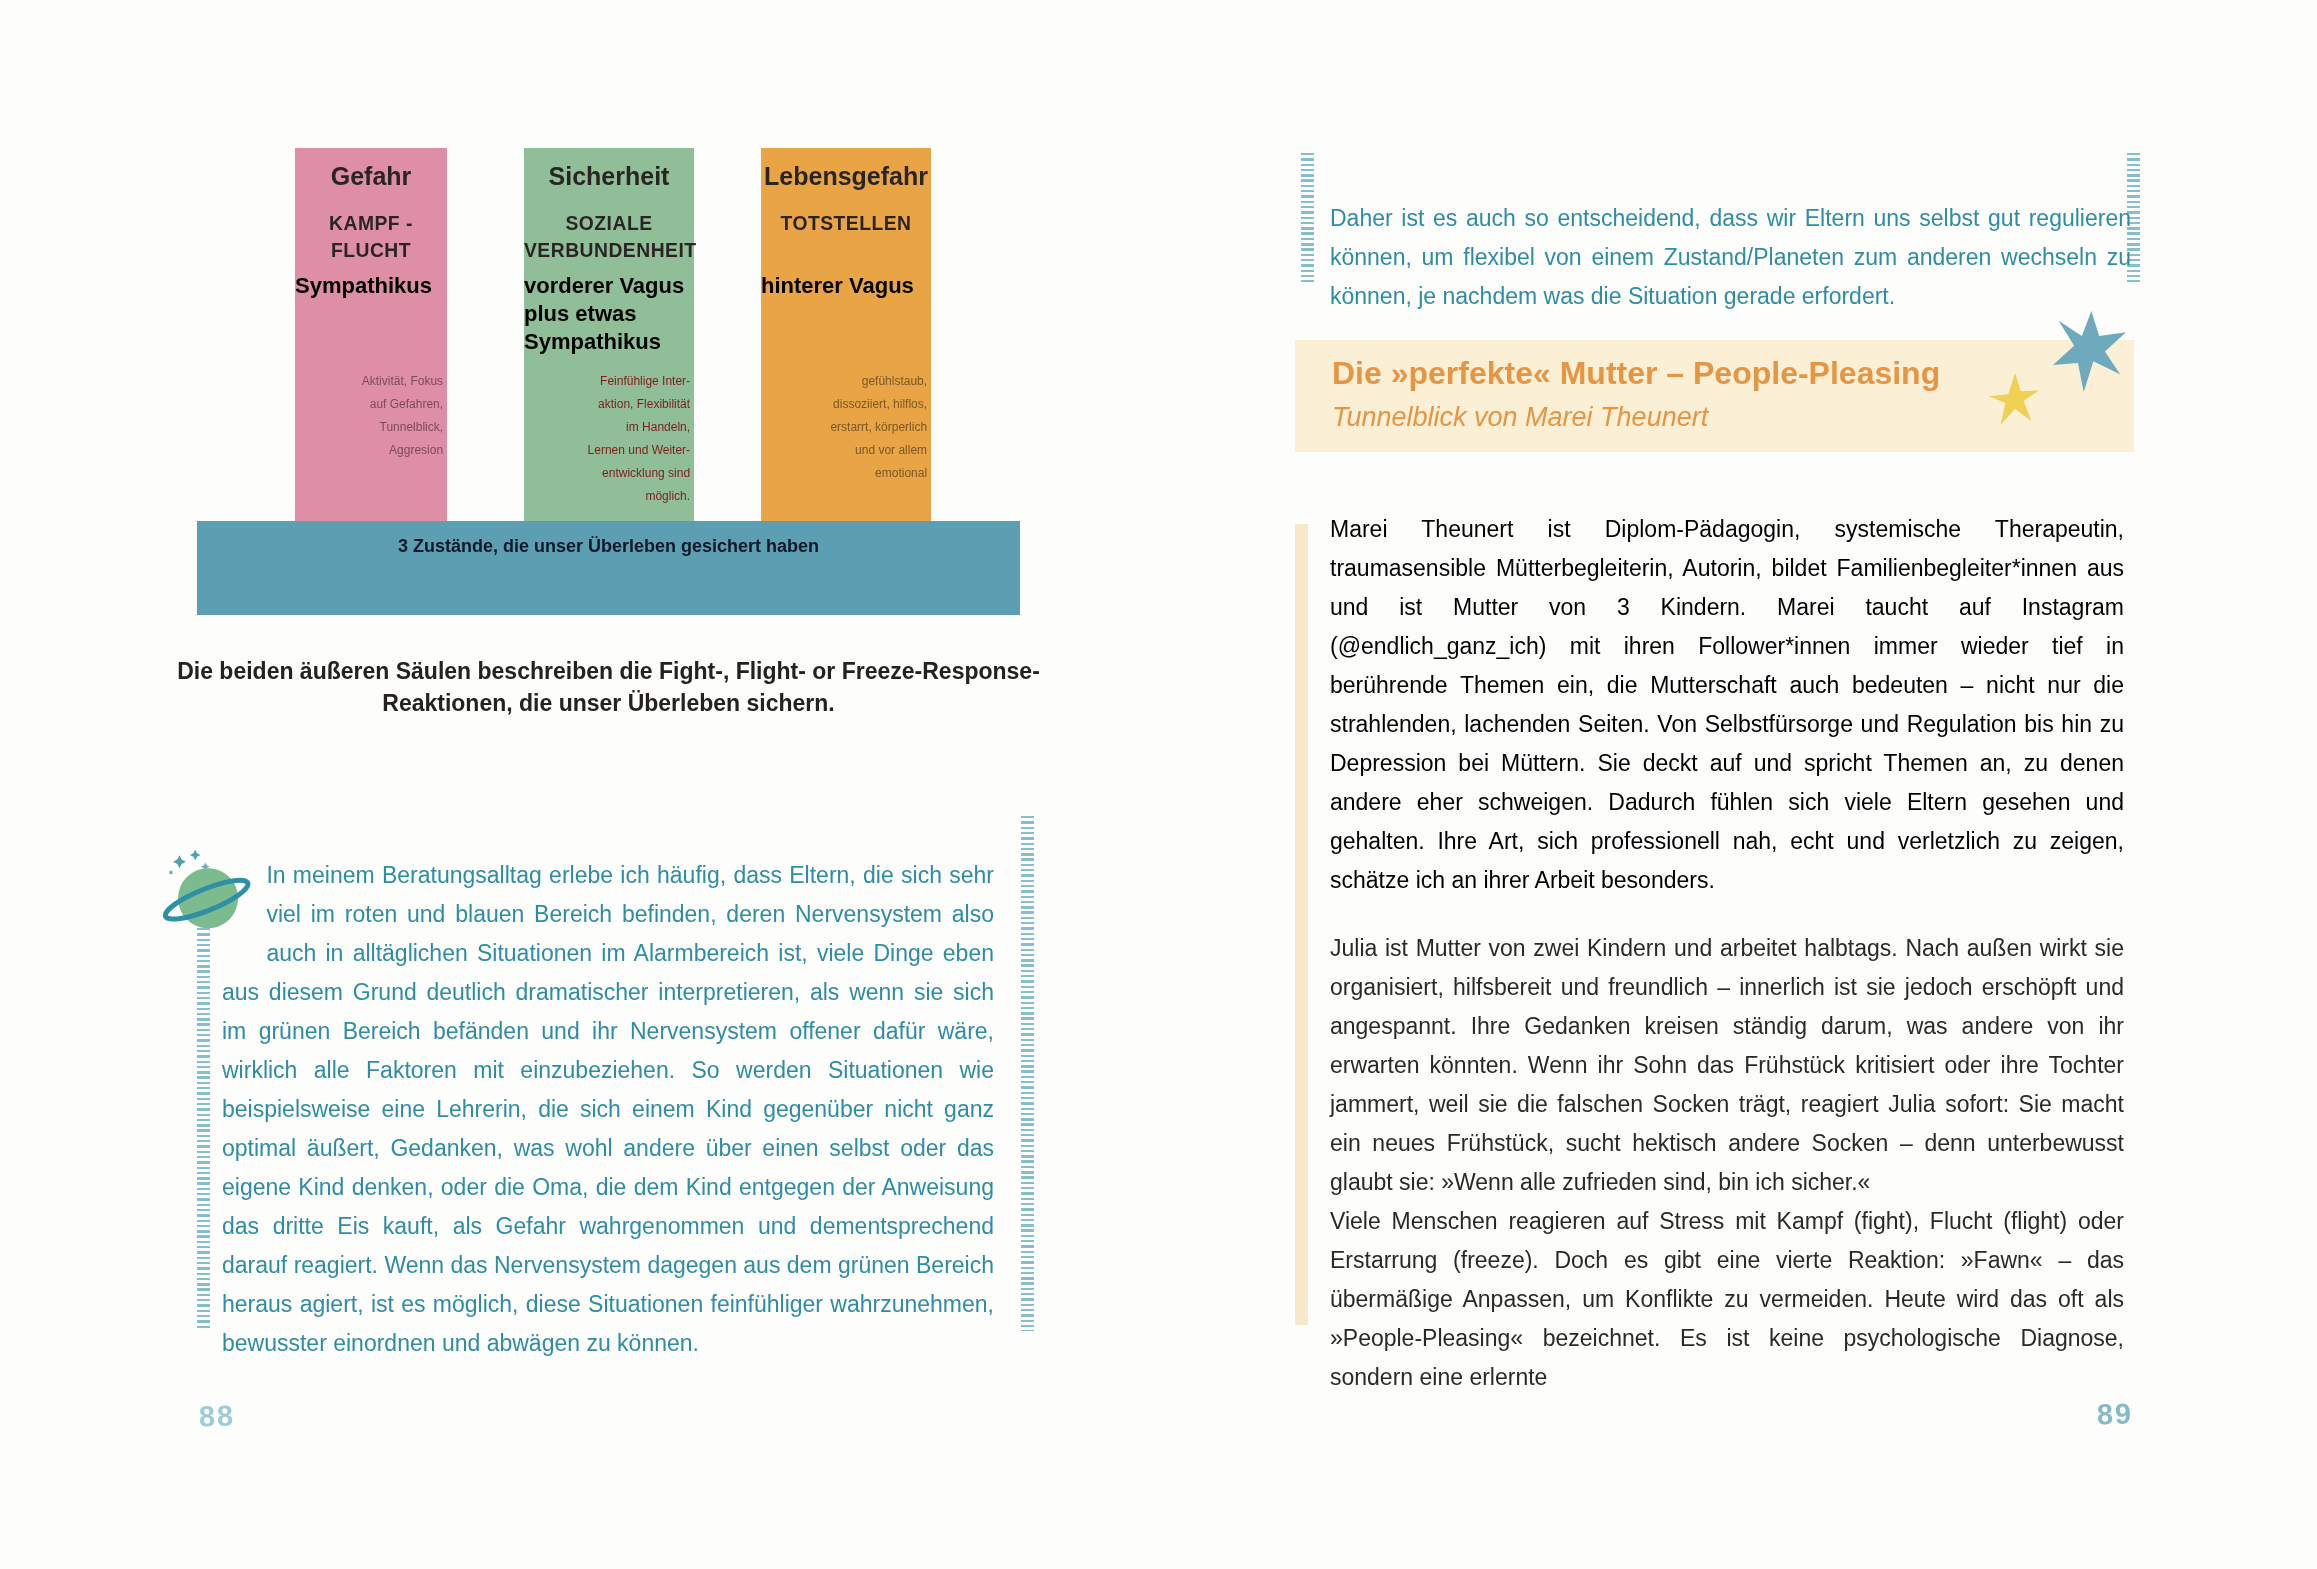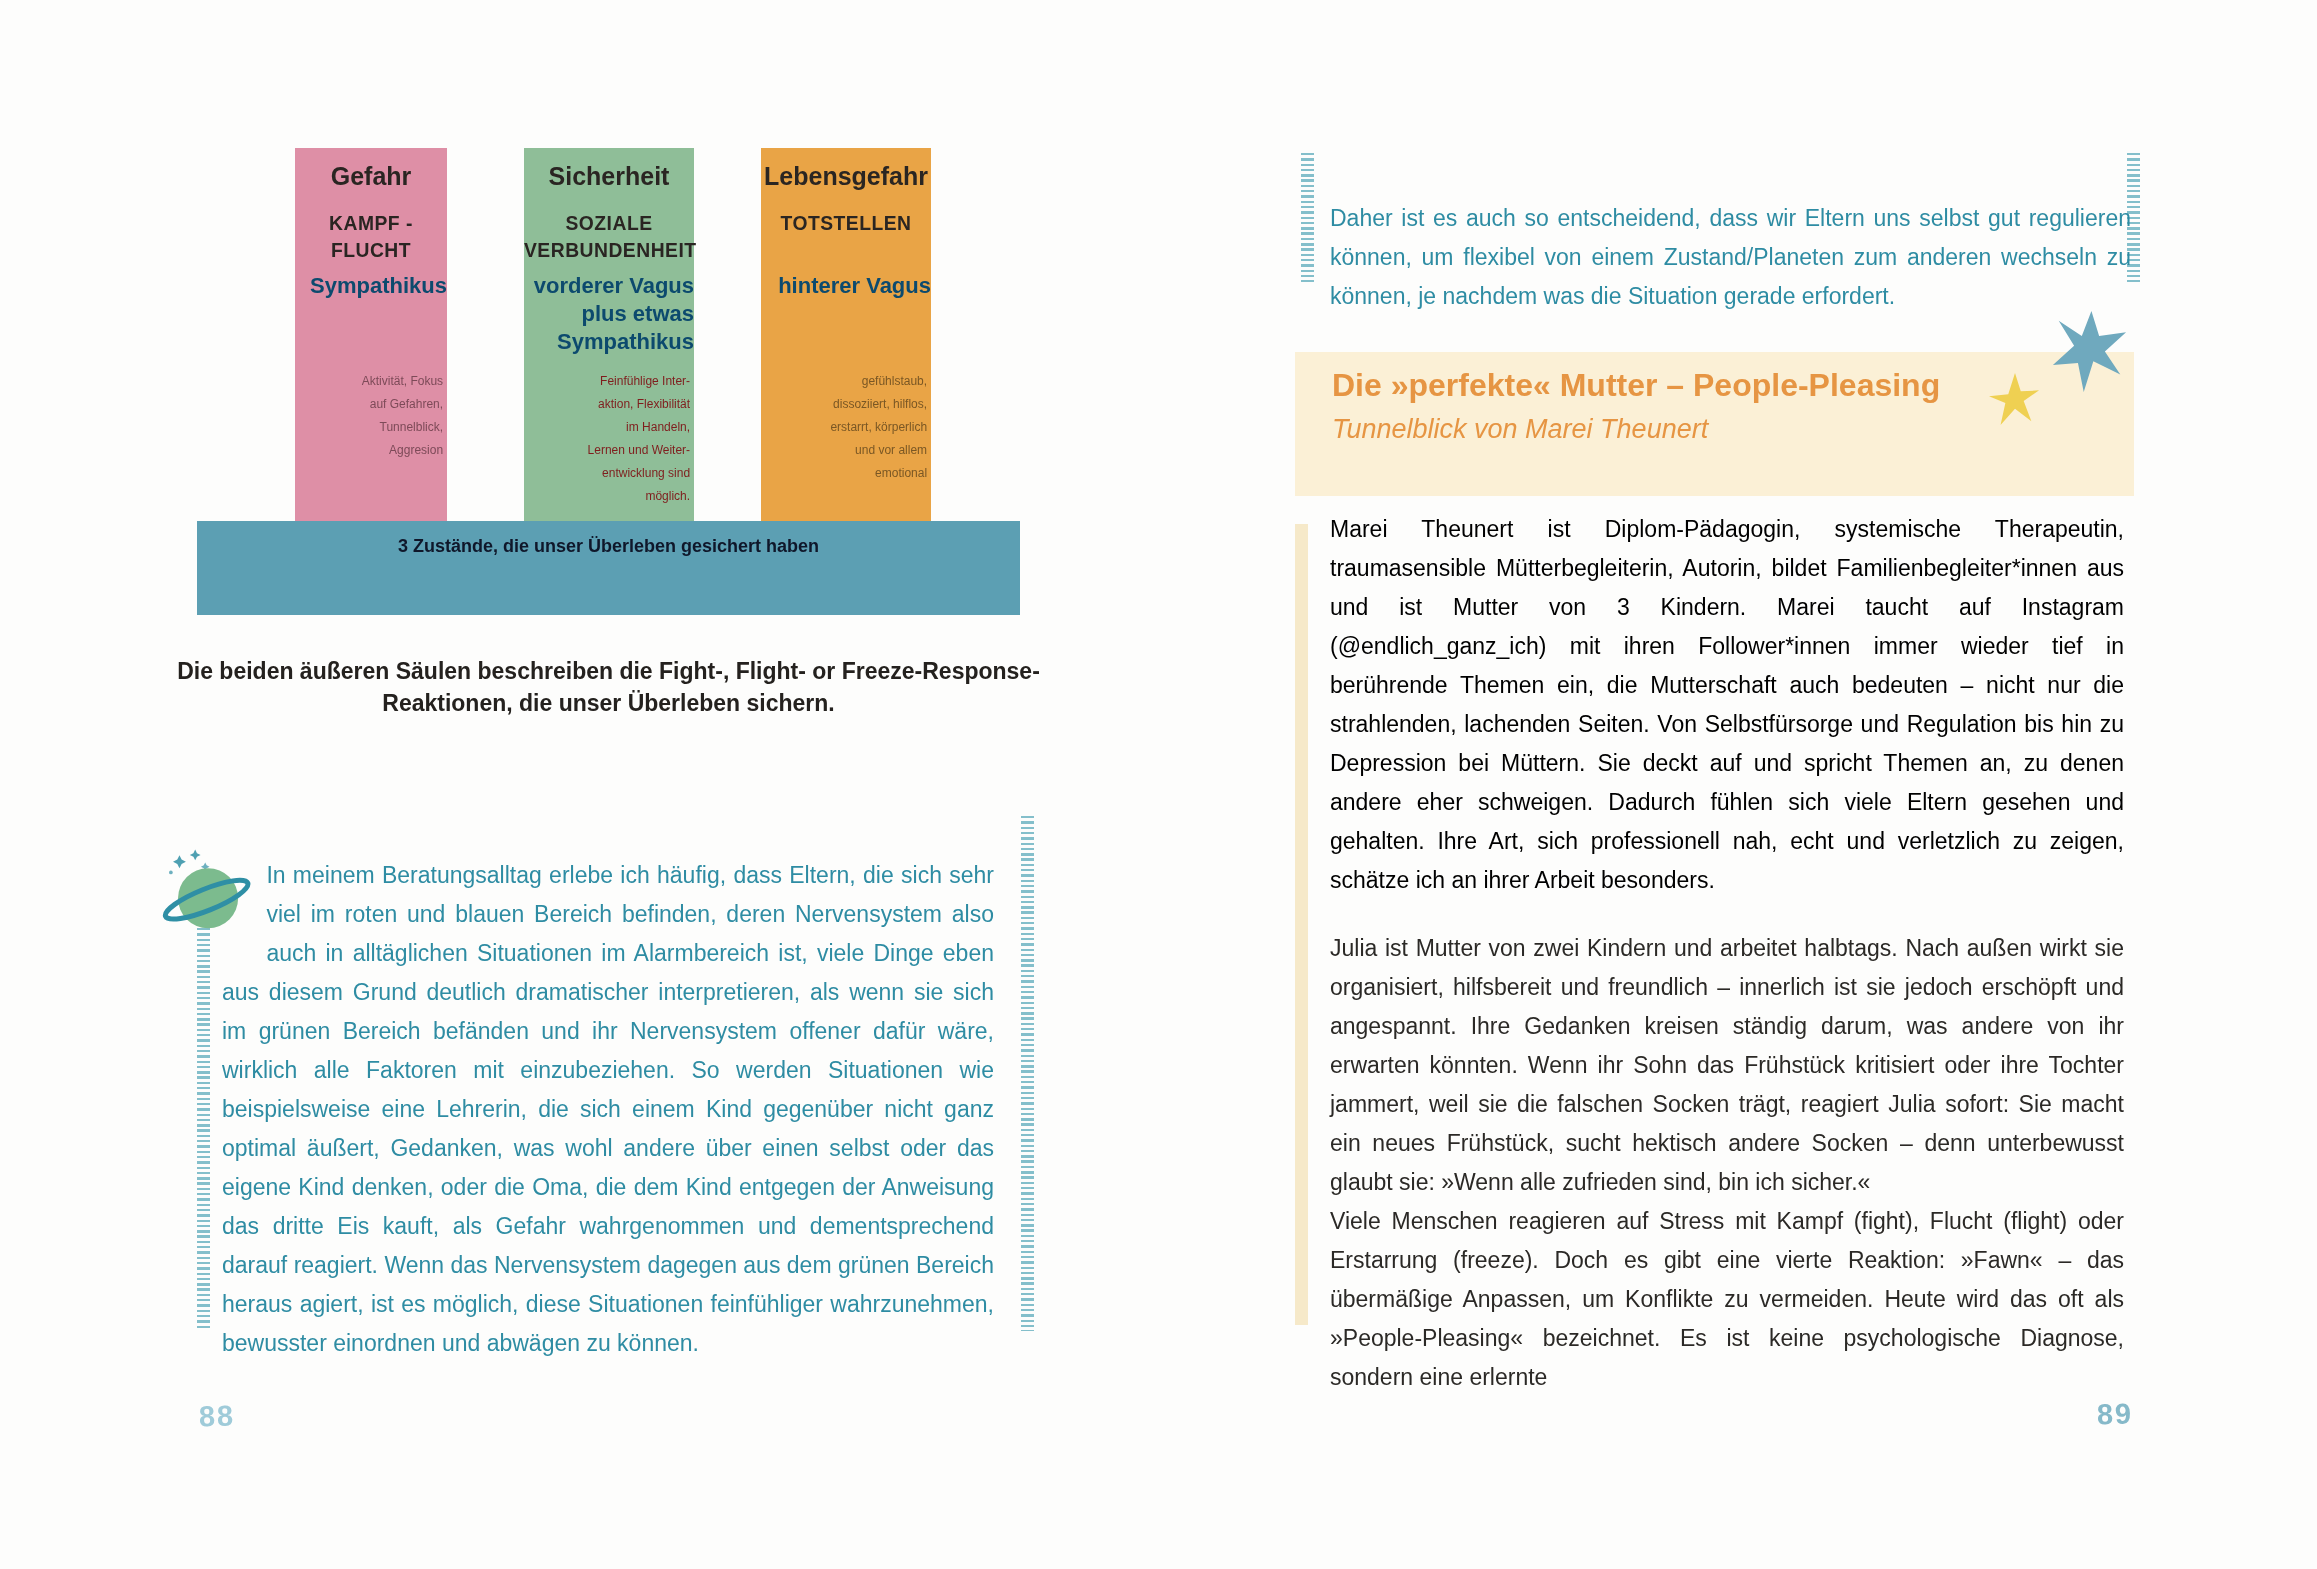--- a/index.html
+++ b/index.html
@@ -6,41 +6,41 @@
   .sheet{position:relative;width:2317px;height:1570px;background:#fdfdfc;overflow:hidden;
          font-family:"Liberation Sans",sans-serif;color:#2b2724;}
   
   .col{position:absolute;top:148px;height:374px;width:170px;}
   .col-pink{left:295px;width:152px;background:#de8fa6;}
   .col-green{left:524px;background:#8fbe98;}
   .col-orange{left:761px;background:#e9a446;}
   .col .ct{position:absolute;top:13.5px;left:0;right:0;text-align:center;font-size:25px;font-weight:700;color:#2a2522;}
   .col .cs{position:absolute;top:62px;left:0;right:0;text-align:center;font-size:19.3px;font-weight:800;color:#2a2522;
            letter-spacing:0.5px;white-space:pre-line;line-height:27px;}
-  .col .cm{position:absolute;top:124px;left:0;right:0;text-align:right;font-size:22px;font-weight:600;color:#0c4a6e;
+  .col .cm{position:absolute;top:124px;left:0;right:0;text-align:left;font-size:22px;font-weight:600;color:#000000;
            white-space:pre-line;line-height:28px;}
   .col .cd{position:absolute;top:222px;left:3.9px;right:3.9px;text-align:right;font-size:12px;font-weight:500;
            white-space:pre-line;line-height:23px;}
   .col-pink .cd{color:#7d4a58;}
   .col-green .cd{color:#7f1d1d;}
   .col-orange .cd{color:#7a5724;}
   
   .base-bar{position:absolute;left:197px;top:521px;width:823px;height:94px;background:#5c9fb3;}
   .base-bar .bl{display:block;padding-top:15.4px;text-align:center;font-size:18px;font-weight:700;color:#0f172a;}
   
   .caption{position:absolute;left:149px;top:655px;width:919px;text-align:center;font-size:23px;font-weight:700;
            color:#24211e;white-space:pre-line;line-height:32px;}
   
   .dash{position:absolute;width:12.6px;background:repeating-linear-gradient(to bottom,#84bfcb 0 2.4px,rgba(0,0,0,0) 2.4px 5.3px);}
   
   .teal-par{position:absolute;font-size:23px;line-height:39px;font-weight:500;color:#2e8ca3;
             text-align:justify;margin-top:45px;}
   .planet{float:left;width:93px;height:89px;margin:-7.7px 15.4px 3.9px -64px;}
   
-  .head-box{position:absolute;left:1295px;top:352px;width:839px;height:144px;background:#fbf0d6;}
+  .head-box{position:absolute;left:1295px;top:340px;width:839px;height:112px;background:#fbf0d6;}
   .head-box .ht{position:absolute;left:37px;top:15.4px;font-size:32px;font-weight:700;color:#e69543;}
   .head-box .hs{position:absolute;left:37px;top:62px;font-size:27px;font-weight:500;font-style:italic;color:#e69543;}
   .star{position:absolute;}
   .cream-stripe{position:absolute;left:1295px;top:524px;width:12.6px;height:801px;background:#f6e9c9;}
   .body-col{position:absolute;left:1330px;top:510px;width:794px;font-size:23px;line-height:39px;
             font-weight:500;text-align:justify;}
   .bio{color:#000000;margin:0 0 29px 0;}
   .story{color:#2b2926;margin:0;}
   .pageno{position:absolute;font-size:29px;font-weight:700;letter-spacing:1.9px;transform:rotate(-2deg);}
   .pn-left{left:199px;top:1400px;color:#9fcbd9;}

